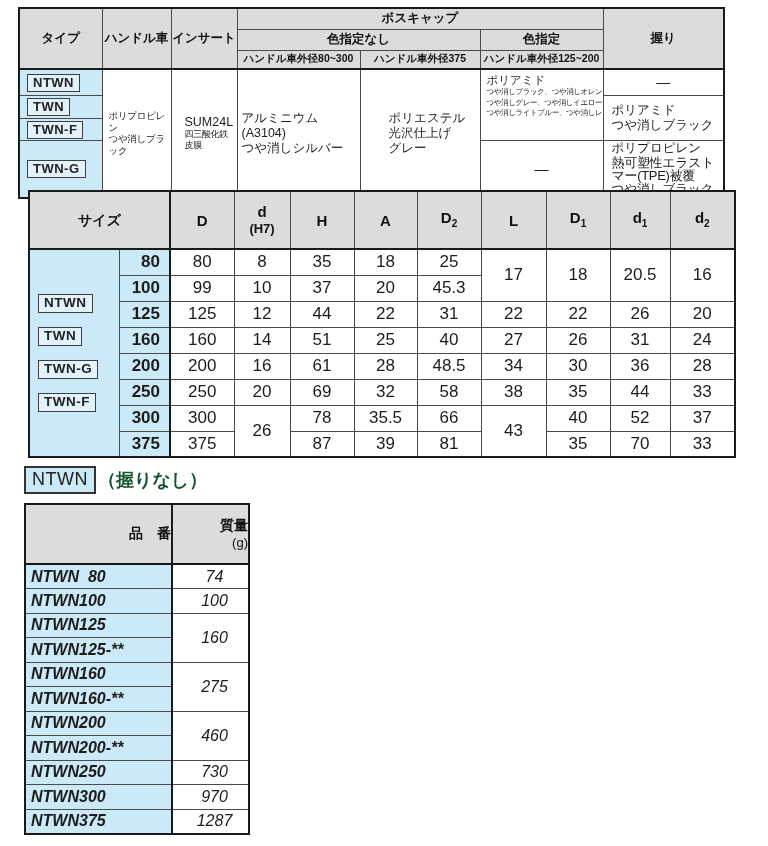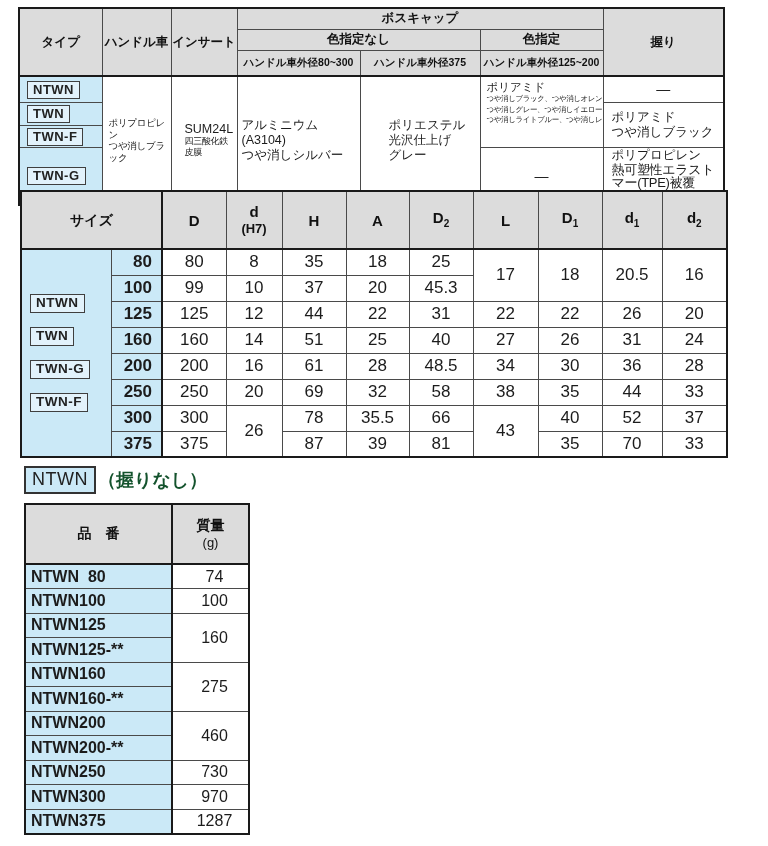--- a/index.html
+++ b/index.html
@@ -8,38 +8,38 @@
   table{border-collapse:collapse;table-layout:fixed;border:2px solid #1a1a1a;}
   td,th{border:1px solid #4a4a4a;padding:0;overflow:hidden;}
   .badge{display:inline-block;border:1px solid #3f3f3f;background:#e2f2fb;
          font-weight:bold;letter-spacing:0.5px;color:#222;
          padding:0px 5px 1px 5px;line-height:15px;font-size:13px;}
   .dash{text-align:center;font-size:14px;color:#222;}
 
   
   .t1{position:absolute;left:18px;top:7px;width:705px;}
   .t1 th{background:#dcdcdc;font-size:12.5px;font-weight:bold;text-align:center;color:#111;}
-  .t1 tr.h1{height:21px;} .t1 tr.h2{height:21px;margin-left:17px;} .t1 tr.h3{height:26px;}
+  .t1 tr.h1{height:21px;} .t1 tr.h2{height:21px;margin-left:17px;} .t1 tr.h3{height:19px;}
   .t1 tr.h3 th{font-size:10.5px;border-bottom:2px solid #1a1a1a;}
   .t1 th[rowspan="3"]{border-bottom:2px solid #1a1a1a;}
   .t1 tr.b1{height:26px;} .t1 tr.b2{height:23px;} .t1 tr.b3{height:22px;} .t1 tr.b4{height:44px;}
   .t1 td.type{background:#cbe9f7;padding-left:7px;}
   .t1 td.small2{font-size:9.5px;line-height:11.5px;padding-left:6px;letter-spacing:-0.3px;}
   .t1 td.insert .l1{font-size:12.5px;line-height:14px;}
   .t1 td.insert .l2{font-size:9px;line-height:11px;letter-spacing:-0.3px;}
   .t1 td.insert{padding-left:13px;}
   .t1 td.cap{padding-left:4px;font-size:12.5px;line-height:15px;}
   .t1 td.colorspec{vertical-align:top;padding:3px 0 0 6px;}
   .t1 td.colorspec .l1{font-size:11.5px;line-height:14px;}
   .t1 td.colorspec .s{font-size:7.5px;line-height:10.5px;letter-spacing:-0.4px;white-space:nowrap;}
   .t1 td.grip{padding-left:8px;font-size:12.5px;line-height:15px;}
   .t1 td.grip .s{font-size:13px;letter-spacing:-0.3px;line-height:13px;}
 
   
-  .t2{position:absolute;left:20px;top:190px;width:706px;border-radius:29px;}
+  .t2{position:absolute;left:28px;top:190px;width:706px;border-radius:29px;}
   .t2 thead tr{height:58px;}
   .t2 th{background:#dcdcdc;font-weight:bold;font-size:15px;text-align:center;color:#111;
          border-bottom:2px solid #1a1a1a;line-height:17px;}
   .t2 th sub{font-size:10px;}
   .t2 th.size-head{font-size:14px;border-right:2px solid #1a1a1a;}
   .t2 tbody tr{height:26px;}
   .t2 td{text-align:center;font-size:17px;color:#1c1c1c;}
   .t2 td.labels{background:#cbe9f7;vertical-align:middle;}
   .labels-stack{display:flex;flex-direction:column;justify-content:center;align-items:flex-start;
                 gap:14px;padding-left:8px;height:200px;}
@@ -47,27 +47,27 @@
   .t2 td.size{background:#cbe9f7;font-weight:bold;text-align:right;padding-right:9px;
               border-right:2px solid #1a1a1a;}
 
   
   .t3-title{position:absolute;left:24px;top:466px;display:flex;align-items:center;gap:2px;}
   .t3-title .badge{font-size:18px;font-weight:normal;line-height:22px;padding:0 6px 2px 6px;
                    background:#cbe9f7;border:2px solid #333;}
   .t3-title .note{font-size:18px;font-weight:bold;color:#14532d;}
   .t3{position:absolute;left:24px;top:503px;width:224px;}
   .t3 thead tr{height:60px;}
-  .t3 th{background:#dcdcdc;font-weight:bold;text-align:center;color:#111;
+  .t3 th{background:#dcdcdc;font-weight:bold;text-align:right;color:#111;
          border-bottom:2px solid #1a1a1a;}
   .t3 th.part-head{font-size:14px;}
   .t3 th.mass-head{font-size:14px;line-height:17px;}
   .t3 th.mass-head .l2{font-weight:normal;font-size:13px;}
   .t3 th.part-head{border-right:2px solid #1a1a1a;}
-  .t3 tbody tr{height:24.5px;}
+  .t3 tbody tr{height:24.5px;font-style:italic;}
   .t3 td.part{background:#cbe9f7;font-weight:bold;font-size:16px;text-align:left;
               padding-left:5px;white-space:pre;border-right:2px solid #1a1a1a;}
   .t3 td.mass{text-align:center;font-size:16px;padding-left:8px;}
 </style>
 </head>
 <body>
 
 <div class="page">
 
   <table class="t1">

